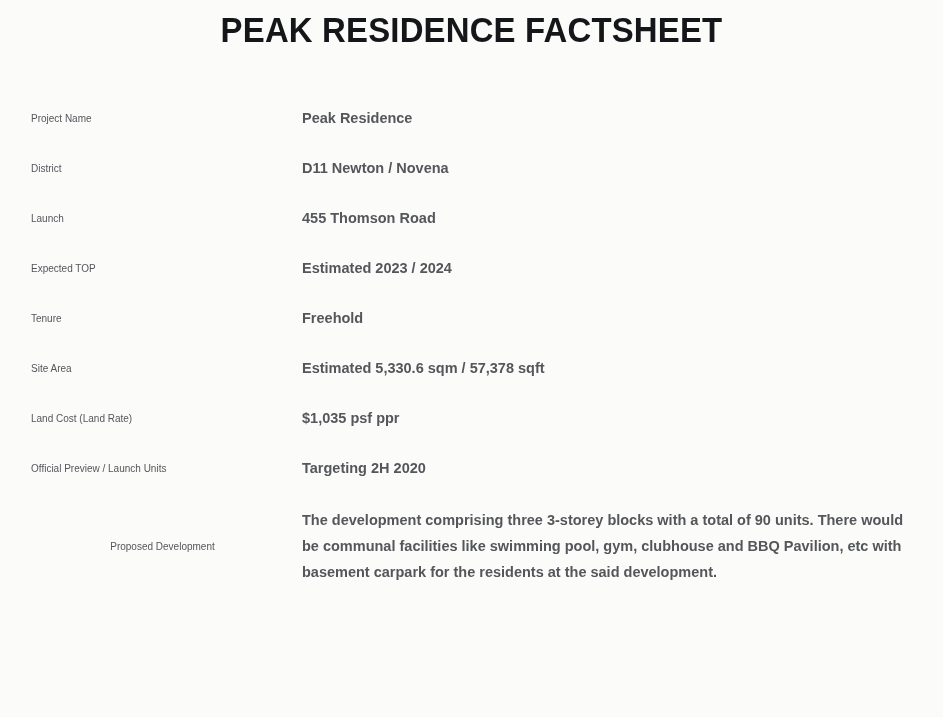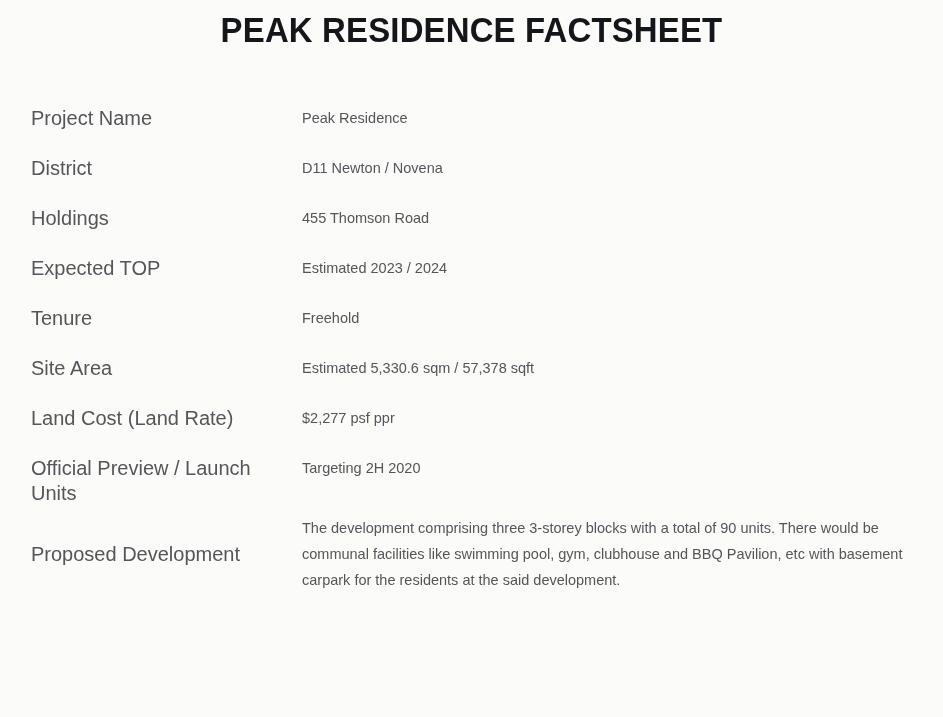--- a/index.html
+++ b/index.html
@@ -47,37 +47,39 @@
     align-items: flex-start;
     min-height: 50px;
   }
   .fact-row.paragraph-row {
     min-height: 96px;
     align-items: center;
   }
   .fact-label {
     width: 271px;
     flex: 0 0 271px;
-    font-size: 20px;
+    font-size: 10px;
     line-height: 25px;
     color: #54565a;
     padding-top: 8px;
     box-sizing: border-box;
     padding-right: 8px;
   }
   .fact-row.paragraph-row .fact-label {
     padding-top: 0;
+    text-align: center;
   }
   .fact-value {
     flex: 1 1 auto;
     font-size: 14.5px;
     line-height: 25px;
     color: #54565a;
     padding-top: 8px;
     max-width: 614px;
+    font-weight: bold;
   }
   .fact-row.paragraph-row .fact-value {
     padding-top: 0;
     line-height: 26px;
   }
 </style>
 </head>
 <body>
 
 <div class="sheet">
@@ -90,21 +92,21 @@
       <div class="fact-label">Project Name</div>
       <div class="fact-value">Peak Residence</div>
     </div>
 
     <div class="fact-row">
       <div class="fact-label">District</div>
       <div class="fact-value">D11 Newton / Novena</div>
     </div>
 
     <div class="fact-row">
-      <div class="fact-label">Holdings</div>
+      <div class="fact-label">Launch</div>
       <div class="fact-value">455 Thomson Road</div>
     </div>
 
 
     <div class="fact-row">
       <div class="fact-label">Expected TOP</div>
       <div class="fact-value">Estimated 2023 / 2024</div>
     </div>
 
     <div class="fact-row">
@@ -113,21 +115,21 @@
     </div>
 
 
     <div class="fact-row">
       <div class="fact-label">Site Area</div>
       <div class="fact-value">Estimated 5,330.6 sqm / 57,378 sqft</div>
     </div>
 
     <div class="fact-row">
       <div class="fact-label">Land Cost (Land Rate)</div>
-      <div class="fact-value">$2,277 psf ppr</div>
+      <div class="fact-value">$1,035 psf ppr</div>
     </div>
 
     <div class="fact-row">
       <div class="fact-label">Official Preview / Launch Units</div>
       <div class="fact-value">Targeting 2H 2020</div>
     </div>
 
     <div class="fact-row paragraph-row">
       <div class="fact-label">Proposed Development</div>
       <div class="fact-value">The development comprising three 3-storey blocks with a total of 90 units. There would be communal facilities like swimming pool, gym, clubhouse and BBQ Pavilion, etc with basement carpark for the residents at the said development.</div>

